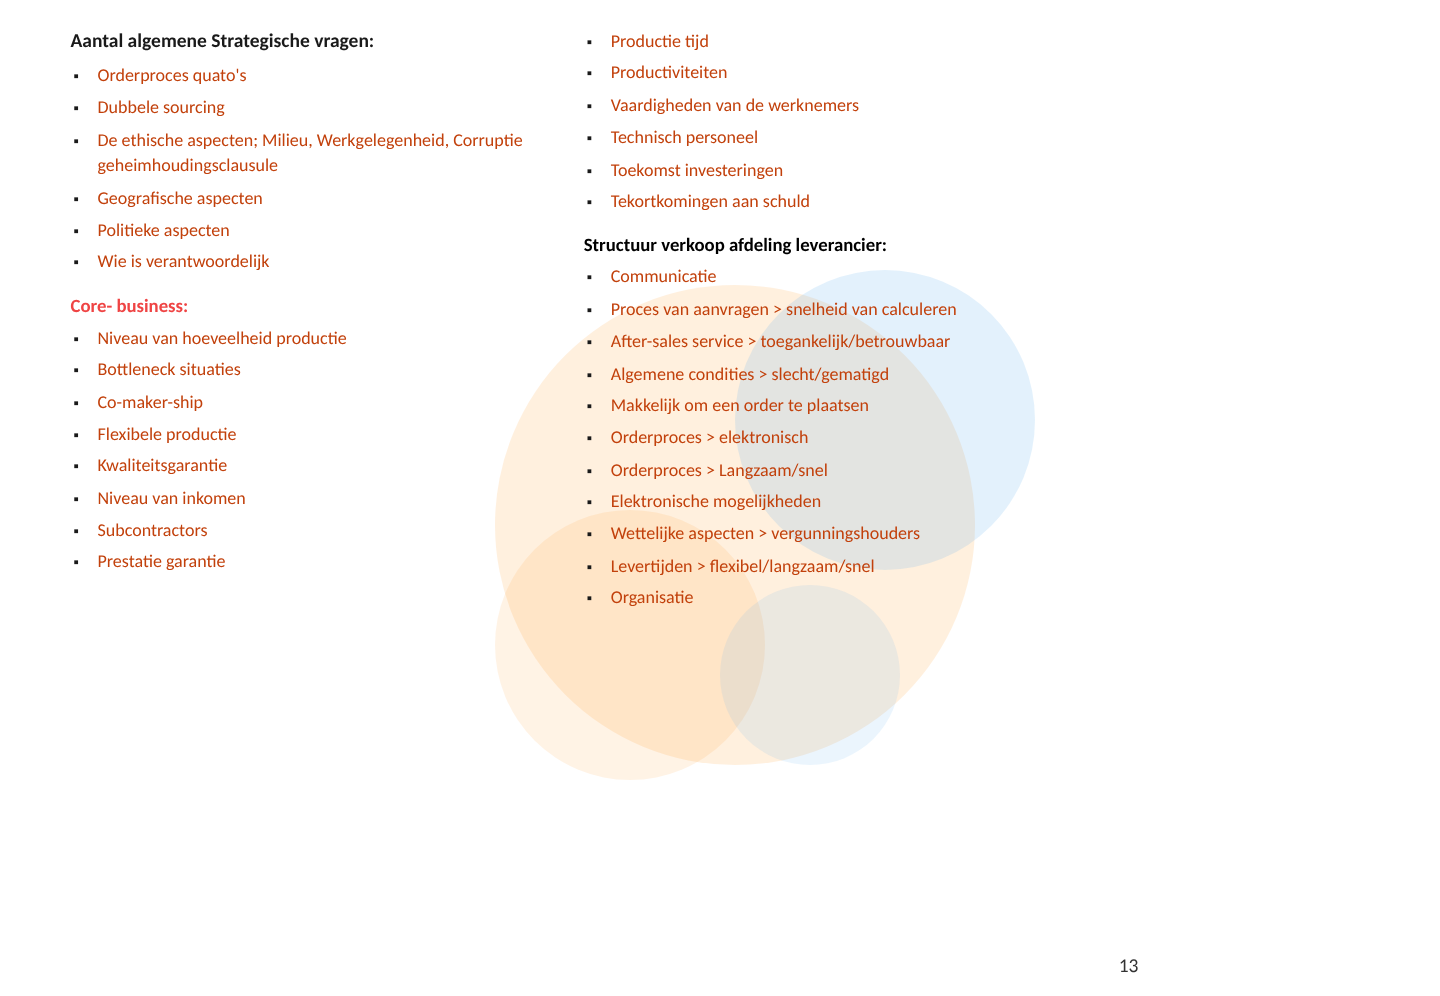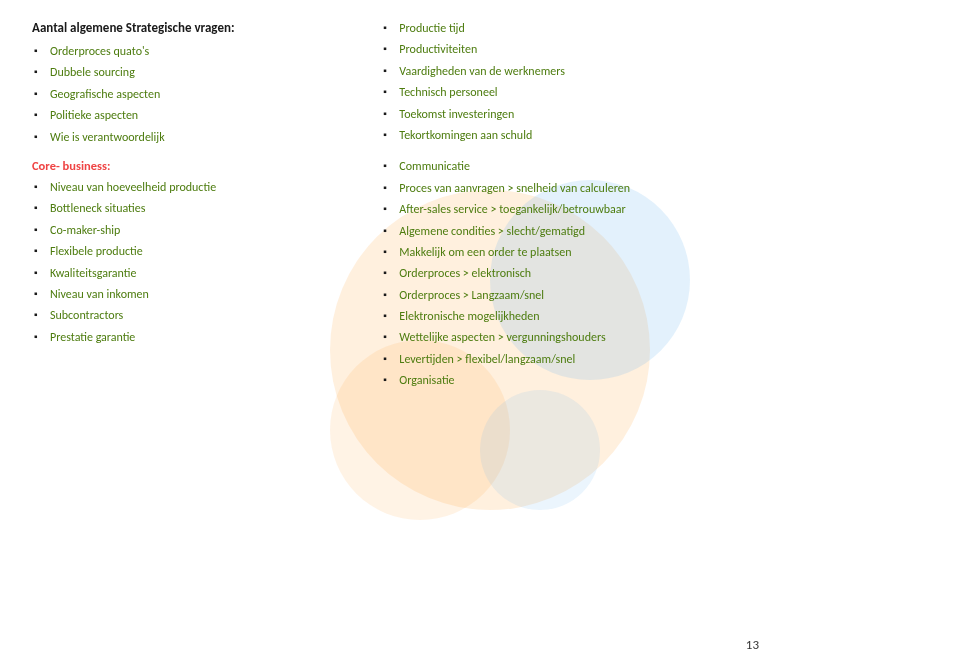--- a/index.html
+++ b/index.html
@@ -8,21 +8,21 @@
       background: #ffffff;
       width: 960px;
       min-height: 664px;
       position: relative;
       overflow: hidden;
     }
 
     .page-container {
       width: 771px;
       min-height: 664px;
-      padding: 18px 32px 18px 32px;
+      padding: 18px 32px 18px 47px;
       position: relative;
     }
 
     
     .bg-circles {
       position: absolute;
       top: 0; left: 0; right: 0; bottom: 0;
       pointer-events: none;
       z-index: 0;
     }
@@ -53,21 +53,21 @@
     }
 
     .bullet-list {
       list-style: none;
       padding: 0;
       margin: 0 0 10px 0;
     }
 
     .bullet-list li {
       font-size: 12px;
-      color: #4d7c0f;
+      color: #c2410c;
       padding: 2px 0 2px 18px;
       position: relative;
       line-height: 1.45;
     }
 
     .bullet-list li::before {
       content: '▪';
       position: absolute;
       left: 2px;
       color: #1a1a1a;
@@ -120,20 +120,21 @@
   <div class="content-wrapper">
 
     <div class="left-column">
 
       <div class="section-title">Aantal algemene Strategische vragen:</div>
 
       <ul class="bullet-list">
 
       <li>Orderproces quato's</li>
           <li>Dubbele sourcing</li>
+          <li>De ethische aspecten; Milieu, Werkgelegenheid, Corruptie geheimhoudingsclausule</li>
           <li>Geografische aspecten</li>
           <li>Politieke aspecten</li>
           <li>Wie is verantwoordelijk</li>
         </ul>
 
       <div class="sub-section-title">Core- business:</div>
 
       <ul class="bullet-list">
 
       <li>Niveau van hoeveelheid productie</li>
@@ -153,20 +154,21 @@
       <ul class="bullet-list">
 
       <li>Productie tijd</li>
           <li>Productiviteiten</li>
           <li>Vaardigheden van de werknemers</li>
           <li>Technisch personeel</li>
           <li>Toekomst investeringen</li>
           <li>Tekortkomingen aan schuld</li>
         </ul>
 
+      <div class="structuur-label">Structuur verkoop afdeling leverancier:</div>
 
       <ul class="bullet-list">
 
       <li>Communicatie</li>
           <li>Proces van aanvragen &gt; snelheid van calculeren</li>
           <li>After-sales service &gt; toegankelijk/betrouwbaar</li>
           <li>Algemene condities &gt; slecht/gematigd</li>
           <li>Makkelijk om een order te plaatsen</li>
           <li>Orderproces &gt; elektronisch</li>
           <li>Orderproces &gt; Langzaam/snel</li>

